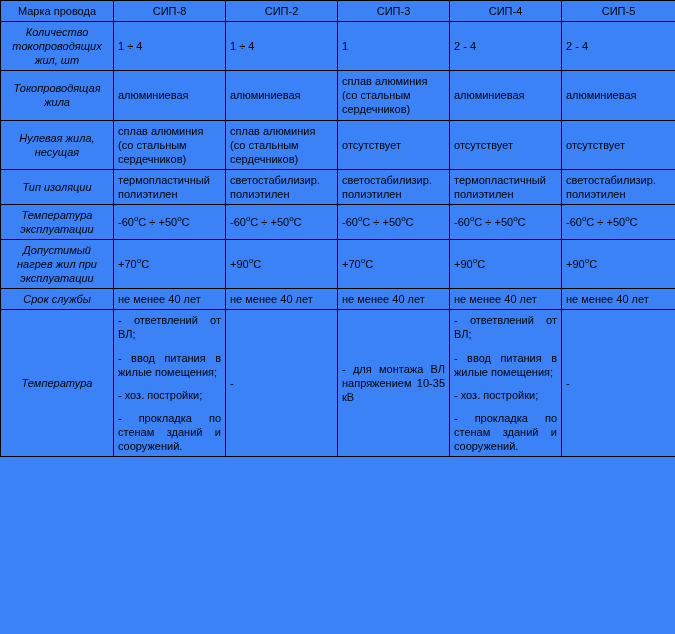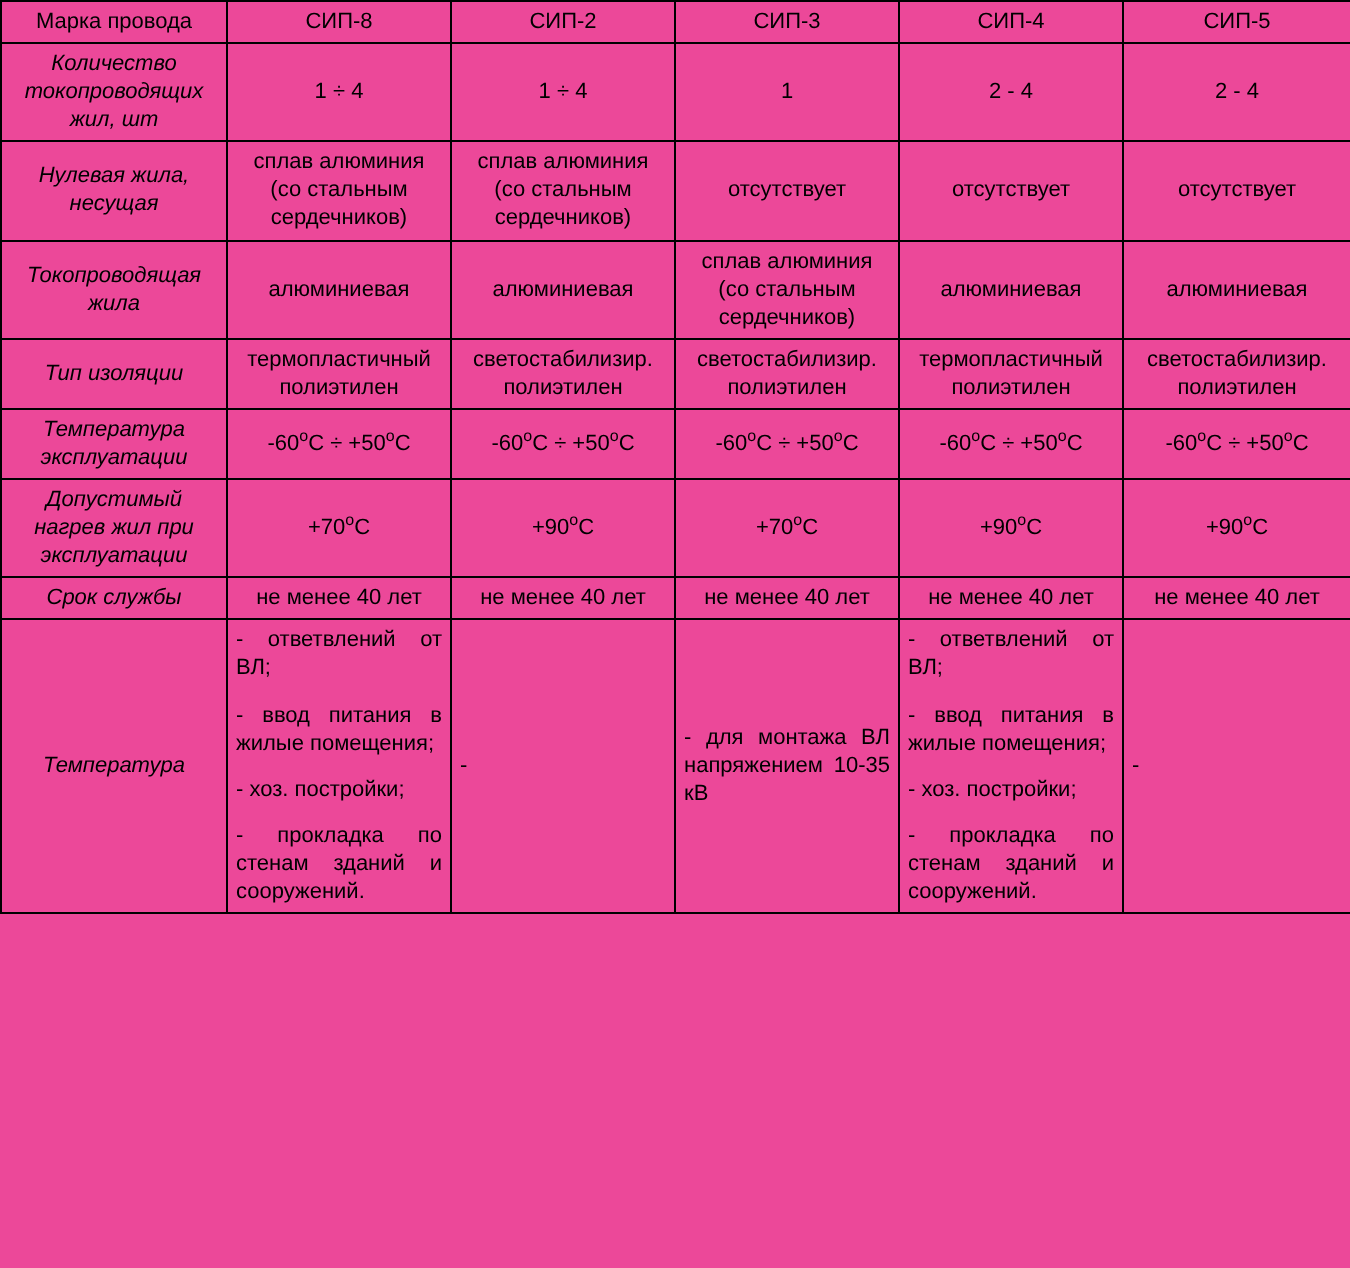--- a/index.html
+++ b/index.html
@@ -9,21 +9,21 @@
   }
   body {
     font-family: "Liberation Sans", sans-serif;
     color: #000000;
   }
   #sheet {
     width: 675px;
     height: 634px;
     position: relative;
     overflow: hidden;
-    background: #ec4899;
+    background: #3b82f6;
   }
   table.spec {
     border-collapse: collapse;
     width: 675px;
     table-layout: fixed;
     font-size: 11px;
   }
   table.spec td {
     border: 1px solid #000000;
     vertical-align: middle;
@@ -45,21 +45,20 @@
   }
   td.colhead {
     text-align: center;
     font-weight: normal;
   }
   thead td {
     padding-top: 4px;
     padding-bottom: 4px;
   }
   td.val {
-    text-align: center;
   }
   td.val .ln { display: block; }
   td.app {
     text-align: left;
     vertical-align: middle;
     padding: 6px 8px 6px 6px;
   }
   td.app .pline {
     display: block;
     margin: 0 0 9px 0;
@@ -112,59 +111,59 @@
             <span class="ln">1</span>
           </td>
           <td class="val">
             <span class="ln">2 - 4</span>
           </td>
           <td class="val">
             <span class="ln">2 - 4</span>
           </td>
         </tr>
         <tr>
-          <td class="rowhead">Нулевая жила, несущая</td>
+          <td class="rowhead">Токопроводящая жила</td>
+          <td class="val">
+            <span class="ln">алюминиевая</span>
+          </td>
+          <td class="val">
+            <span class="ln">алюминиевая</span>
+          </td>
           <td class="val">
             <span class="ln">сплав алюминия</span>
             <span class="ln">(со стальным</span>
             <span class="ln">сердечников)</span>
           </td>
           <td class="val">
+            <span class="ln">алюминиевая</span>
+          </td>
+          <td class="val">
+            <span class="ln">алюминиевая</span>
+          </td>
+        </tr>
+        <tr>
+          <td class="rowhead">Нулевая жила, несущая</td>
+          <td class="val">
             <span class="ln">сплав алюминия</span>
             <span class="ln">(со стальным</span>
             <span class="ln">сердечников)</span>
           </td>
           <td class="val">
-            <span class="ln">отсутствует</span>
-          </td>
-          <td class="val">
-            <span class="ln">отсутствует</span>
-          </td>
-          <td class="val">
-            <span class="ln">отсутствует</span>
-          </td>
-        </tr>
-        <tr>
-          <td class="rowhead">Токопроводящая жила</td>
-          <td class="val">
-            <span class="ln">алюминиевая</span>
-          </td>
-          <td class="val">
-            <span class="ln">алюминиевая</span>
-          </td>
-          <td class="val">
             <span class="ln">сплав алюминия</span>
             <span class="ln">(со стальным</span>
             <span class="ln">сердечников)</span>
           </td>
           <td class="val">
-            <span class="ln">алюминиевая</span>
-          </td>
-          <td class="val">
-            <span class="ln">алюминиевая</span>
+            <span class="ln">отсутствует</span>
+          </td>
+          <td class="val">
+            <span class="ln">отсутствует</span>
+          </td>
+          <td class="val">
+            <span class="ln">отсутствует</span>
           </td>
         </tr>
         <tr>
           <td class="rowhead">Тип изоляции</td>
           <td class="val">
             <span class="ln">термопластичный</span>
             <span class="ln">полиэтилен</span>
           </td>
           <td class="val">
             <span class="ln">светостабилизир.</span>

